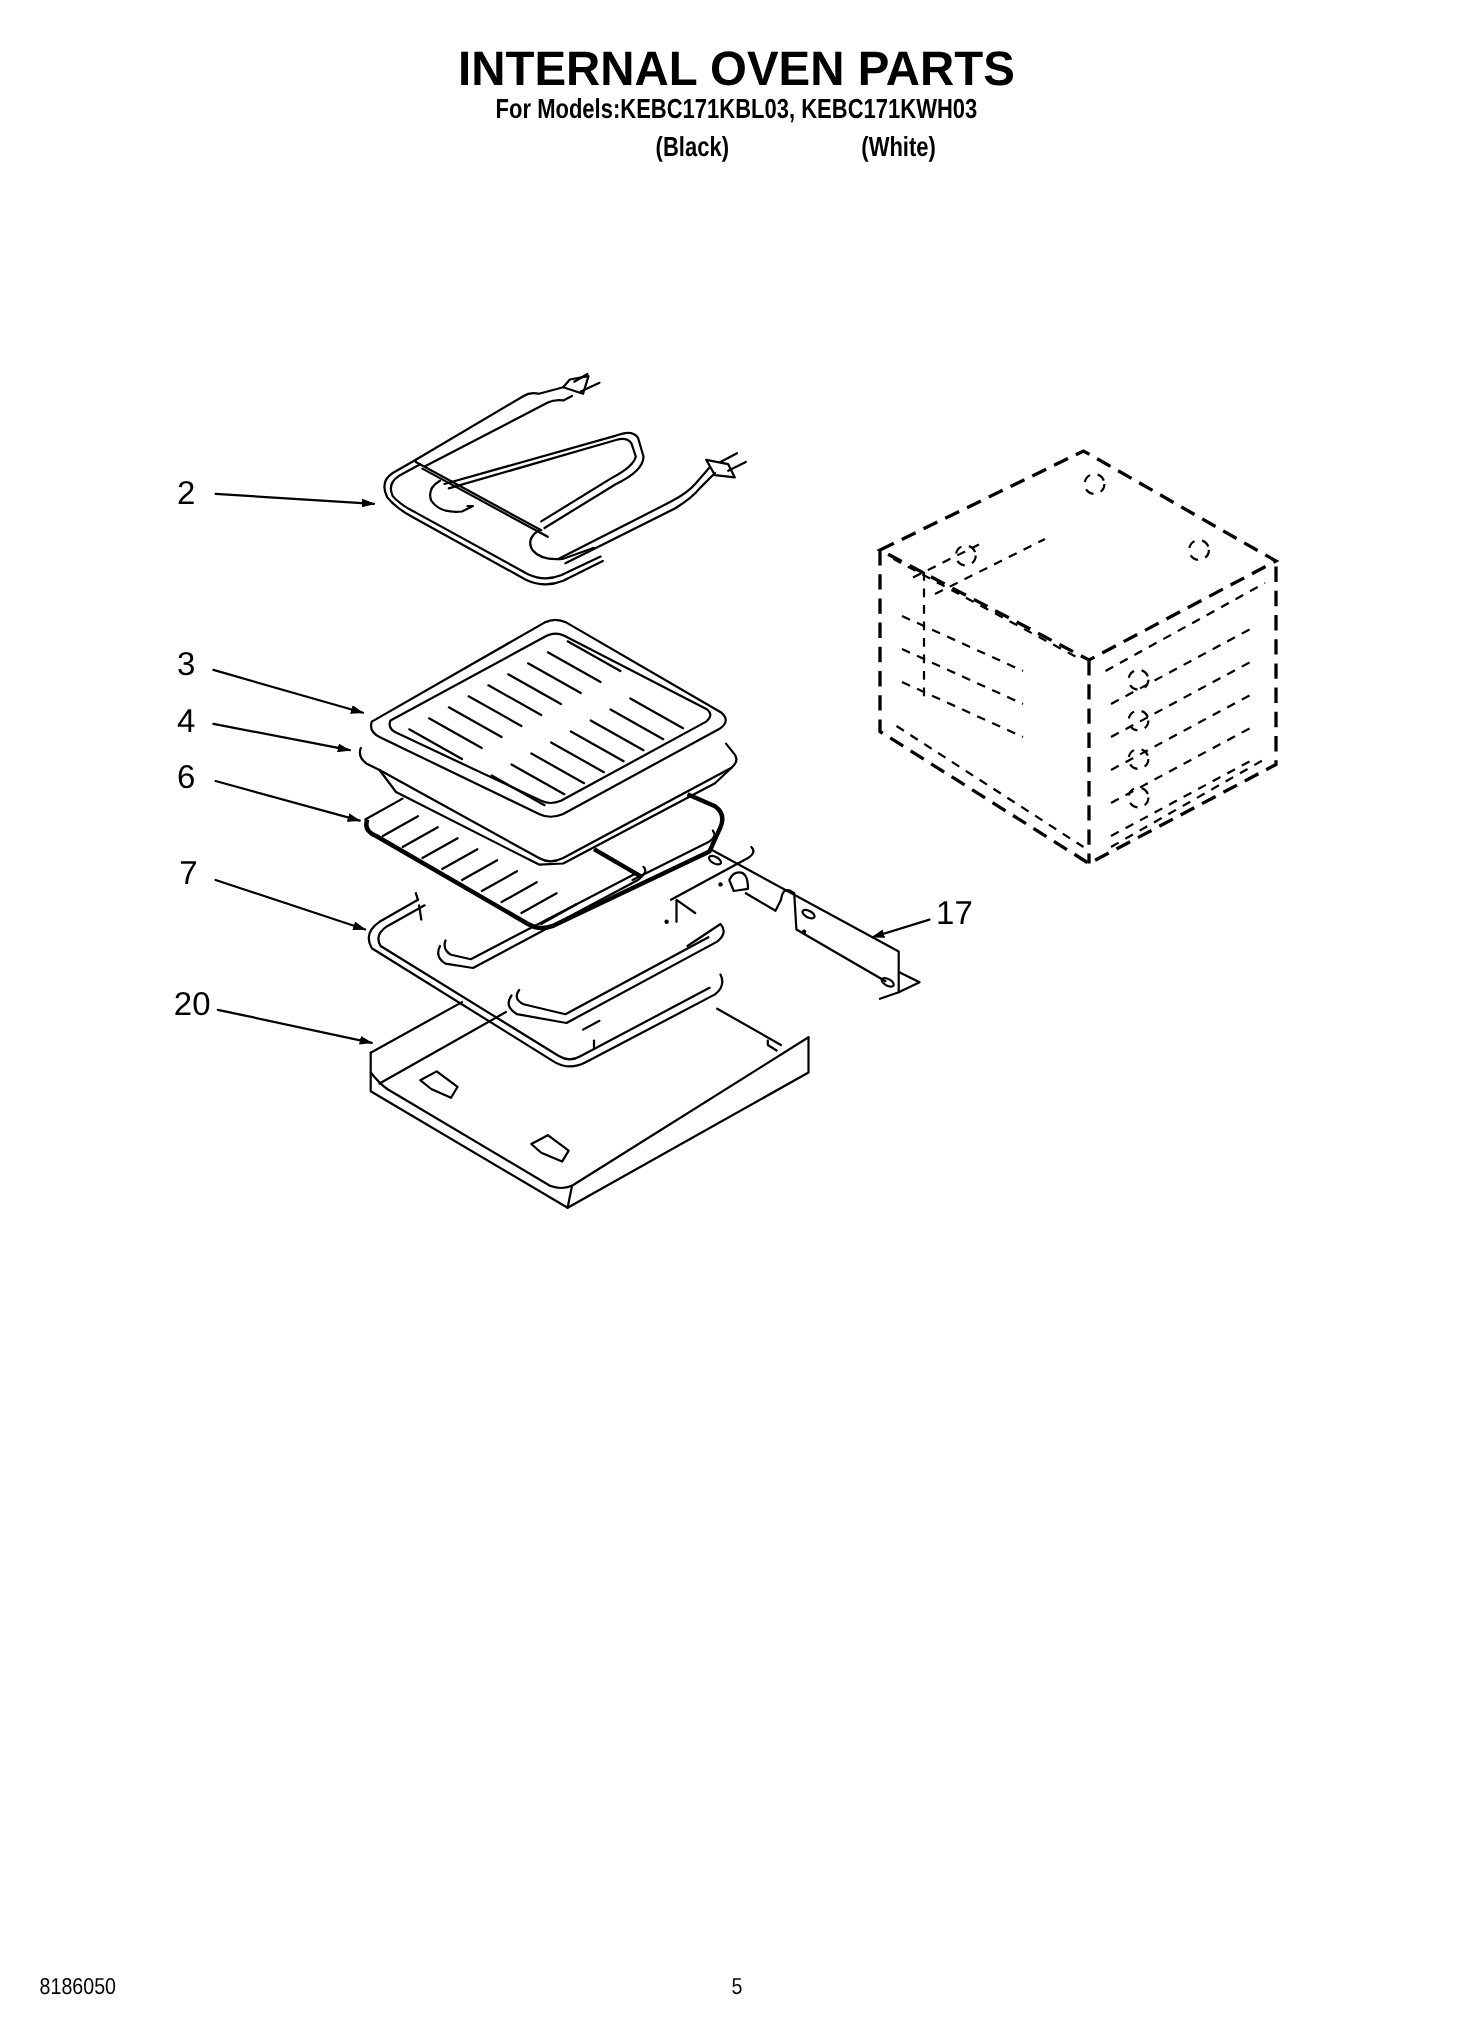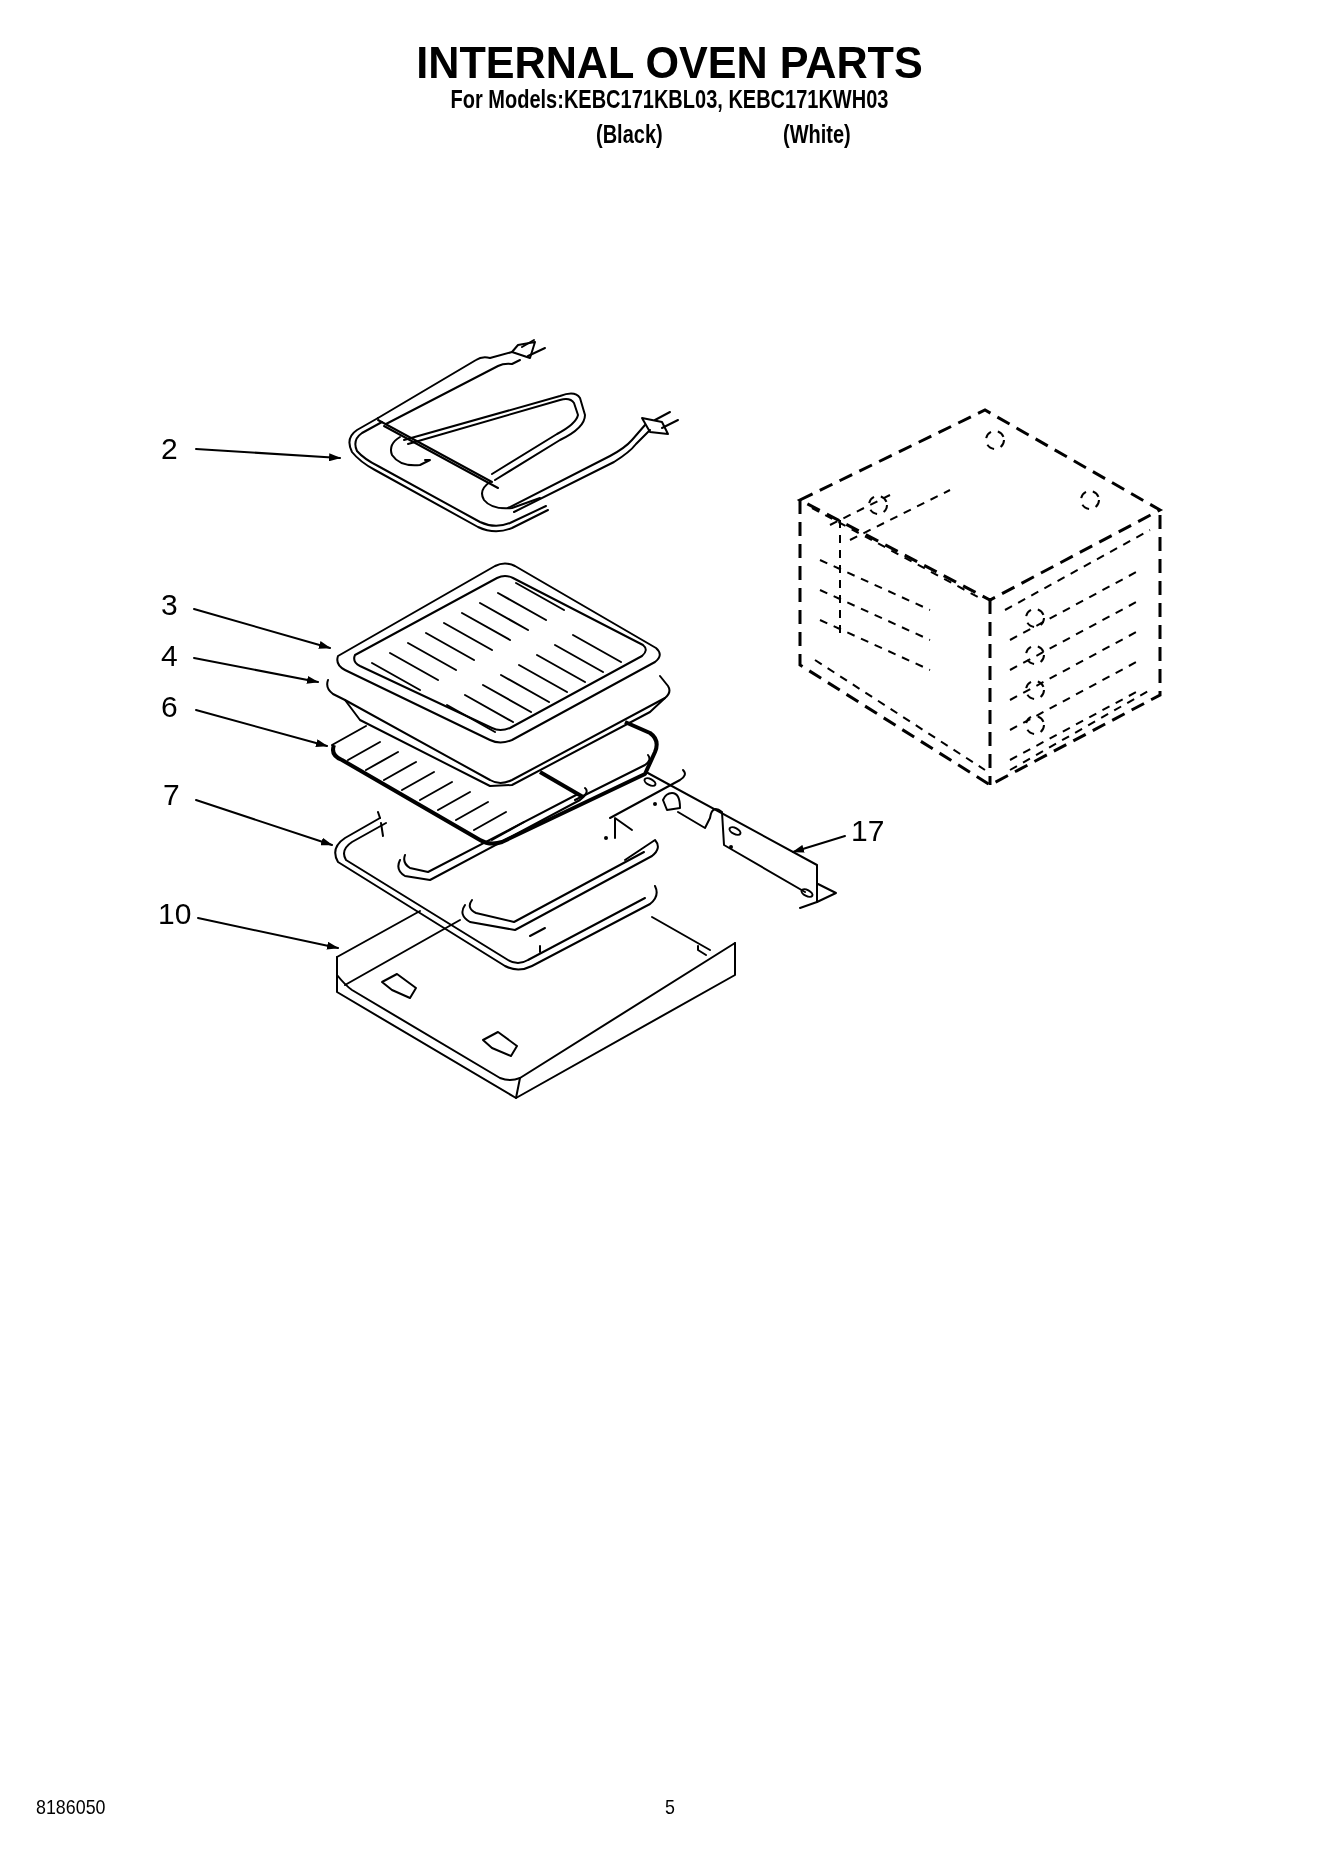--- a/index.html
+++ b/index.html
@@ -178,17 +178,17 @@
     <circle class="dsm" cx="1035" cy="690" r="9"></circle>
     <circle class="dsm" cx="1035" cy="725" r="9"></circle>
   </g>
 </svg>
 
 <div class="callout" style="left:161px; top:434px;">2</div>
 <div class="callout" style="left:161px; top:590px;">3</div>
 <div class="callout" style="left:161px; top:641px;">4</div>
 <div class="callout" style="left:161px; top:692px;">6</div>
 <div class="callout" style="left:163px; top:780px;">7</div>
-<div class="callout" style="left:158px; top:899px;">10</div>
+<div class="callout" style="left:158px; top:899px;">20</div>
 <div class="callout" style="left:851px; top:816px;">17</div>
 
 <div class="footer" style="left:36px;">8186050</div>
 <div class="footer" style="left:665px;">5</div>
 
 </body></html>

